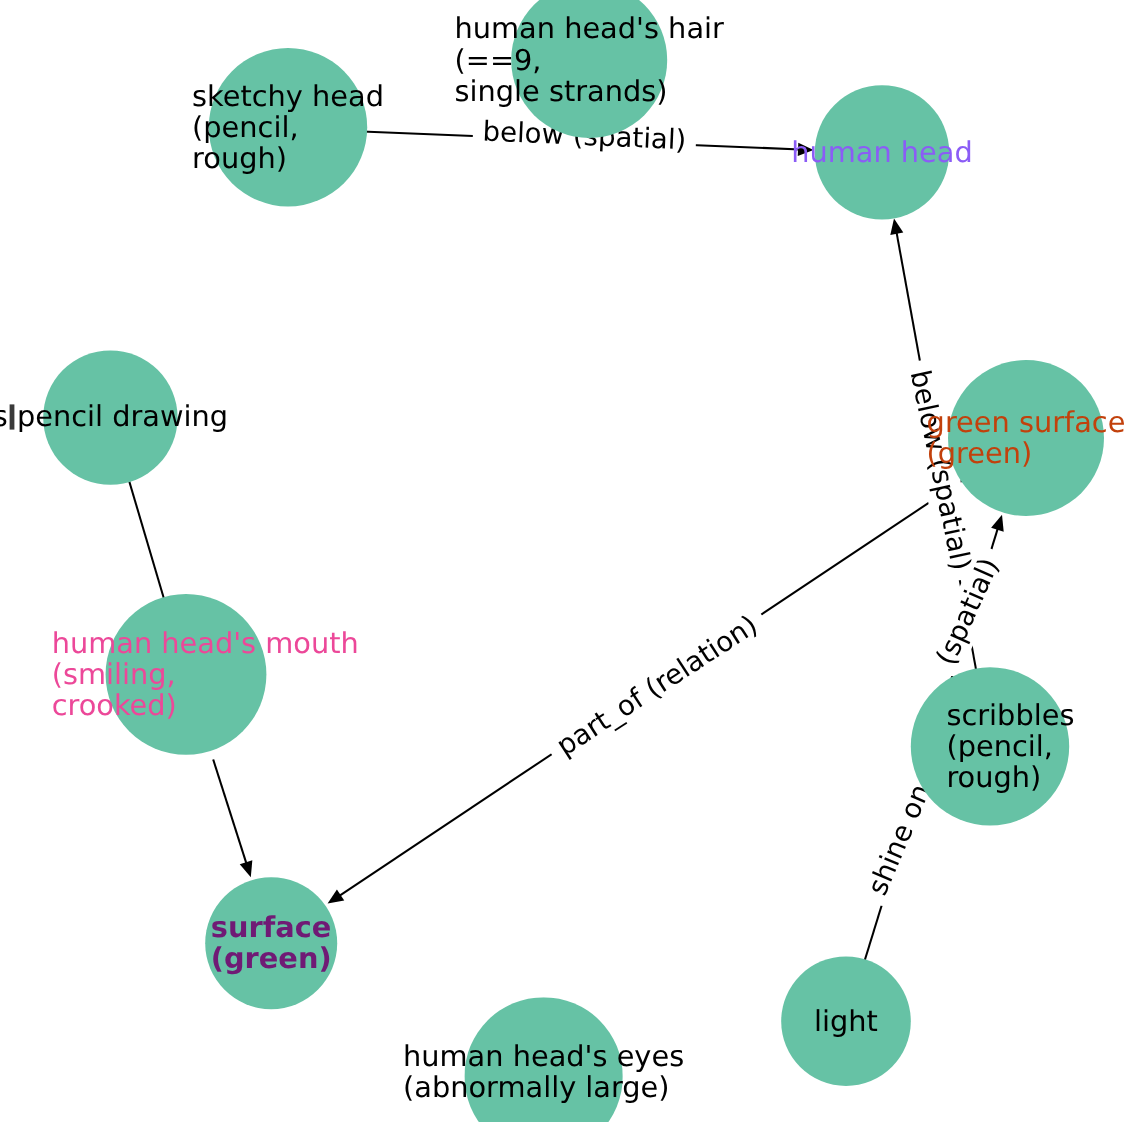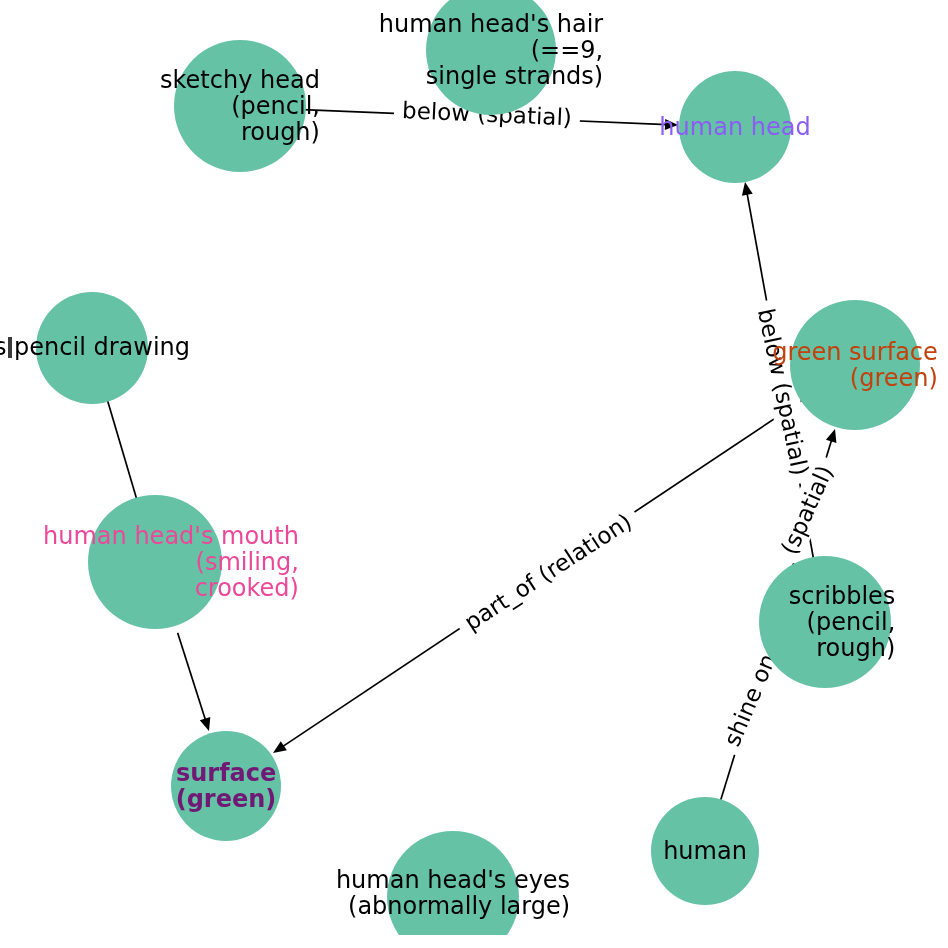--- a/index.html
+++ b/index.html
@@ -12,21 +12,21 @@
   .edge-label{
     position:absolute;z-index:2;
     font-size:23px;line-height:1.15;color:#000;
     background:#ffffff;padding:2px 8px;border-radius:10px;
     white-space:nowrap;
   }
   .node-circle{position:absolute;z-index:3;border-radius:50%;}
   .node-label{
     position:absolute;z-index:4;
     font-size:24px;line-height:26px;color:#000;
-    text-align:right;white-space:pre;
+    text-align:left;white-space:pre;
   }
   .partial-bar{position:absolute;z-index:4;}
 </style>
 </head>
 <body>
 
 <div id="canvas">
   <svg id="edge-layer" xmlns="http://www.w3.org/2000/svg" width="948" height="948">
       <line x1="240" y1="107" x2="667.0092770479887" y2="124.54832645402693" stroke="#000000" stroke-width="1.7"></line>
       <polygon points="678,125 664.7851270110001,129.9615654671284 665.2368005569732,118.97084251511708" fill="#000000"></polygon>
@@ -72,18 +72,18 @@
       <div class="node-label" style="left: 855px; top: 365px; transform: translate(-50%, -50%); color: #c2410c;">green surface
 (green)</div>
       <div class="node-label" style="left: 171px; top: 562px; transform: translate(-50%, -50%); color: #ec4899;">human head's mouth
 (smiling,
 crooked)</div>
       <div class="node-label" style="left: 825px; top: 622px; transform: translate(-50%, -50%); color: rgb(0, 0, 0); margin-left: 17px;">scribbles
 (pencil,
 rough)</div>
       <div class="node-label" style="left: 226px; top: 786px; transform: translate(-50%, -50%); color: #701a75; font-weight: bold;">surface
 (green)</div>
-      <div class="node-label" style="left: 705px; top: 851px; transform: translate(-50%, -50%); color: rgb(0, 0, 0);">human</div>
+      <div class="node-label" style="left: 705px; top: 851px; transform: translate(-50%, -50%); color: rgb(0, 0, 0);">light</div>
       <div class="node-label" style="left: 453px; top: 893px; transform: translate(-50%, -50%); color: rgb(0, 0, 0);">human head's eyes
 (abnormally large)</div>
       <div class="partial-bar" style="left: 8px; top: 337px; width: 4px; height: 21px; background: rgb(58, 58, 58);"></div>
     </div>
 </div>
 
 </body></html>

